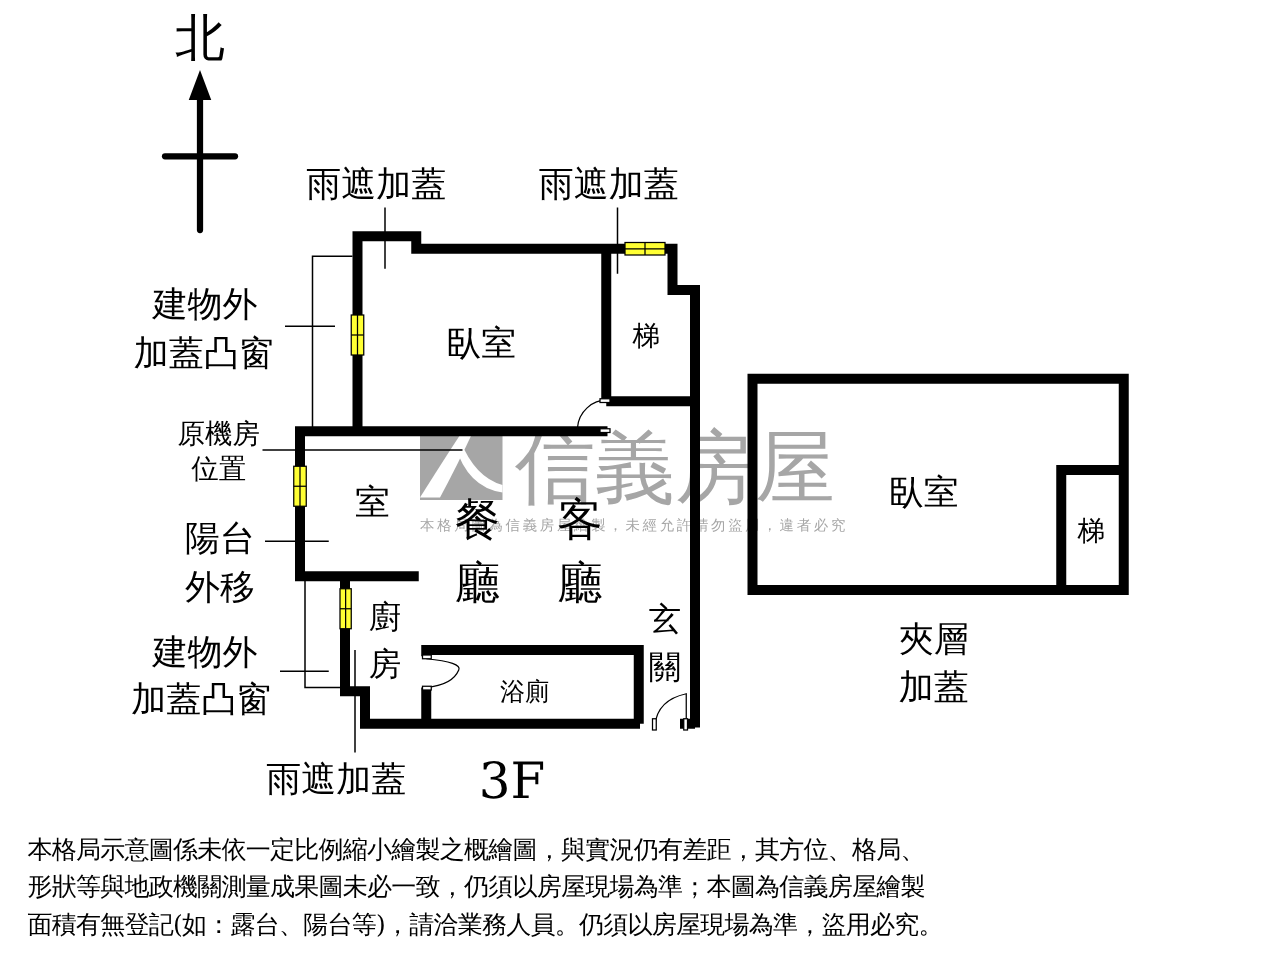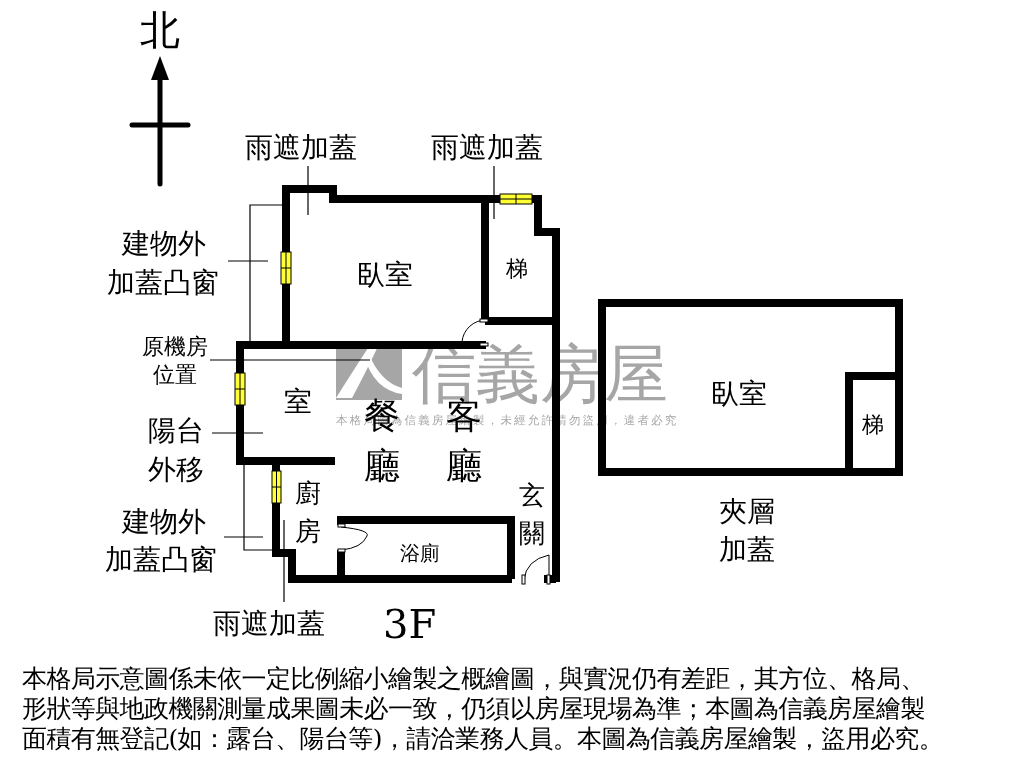--- a/index.html
+++ b/index.html
@@ -3,21 +3,21 @@
 <meta charset="utf-8">
 <style>
   html, body { margin:0; padding:0; background:#ffffff; }
   body { width:1024px; height:768px; position:relative; overflow:hidden;
          font-family: "DejaVu Serif", "Liberation Serif", serif; color:#000; }
   #plan { position:absolute; left:0; top:0; width:1024px; height:660px; }
   .lbl { font-family: "DejaVu Serif", "Liberation Serif", serif; fill:#000; }
   .wm  { font-family: "DejaVu Sans", "Liberation Sans", sans-serif; fill:#a6a6a6; }
   #disclaimer { position:absolute; left:22px; top:664px; width:990px;
                 font-family: "DejaVu Serif", "Liberation Serif", serif;
-                font-size:25px; line-height:30px; letter-spacing:-0.6px; color:#000; }
+                font-size:20px; line-height:30px; letter-spacing:-0.6px; color:#000; }
   #disclaimer div { white-space:nowrap; }
 </style>
 </head>
 <body>
 
 <svg id="plan" viewBox="0 0 1024 660" xmlns="http://www.w3.org/2000/svg">
 
   <g>
     <g>
       <rect x="336" y="342" width="66" height="58" fill="#a6a6a6"></rect>
@@ -136,14 +136,14 @@
     <text x="719" y="521" font-size="28">夾層</text>
     <text x="719" y="559" font-size="28">加蓋</text>
   </g>
 
   <text class="lbl" x="383" y="638" font-size="40">3F</text>
 </svg>
 
 <div id="disclaimer">
   <div>本格局示意圖係未依一定比例縮小繪製之概繪圖，與實況仍有差距，其方位、格局、</div>
   <div>形狀等與地政機關測量成果圖未必一致，仍須以房屋現場為準；本圖為信義房屋繪製</div>
-  <div>面積有無登記(如：露台、陽台等)，請洽業務人員。本圖為信義房屋繪製，盜用必究。</div>
+  <div>面積有無登記(如：露台、陽台等)，請洽業務人員。仍須以房屋現場為準，盜用必究。</div>
 </div>
 
 </body></html>

